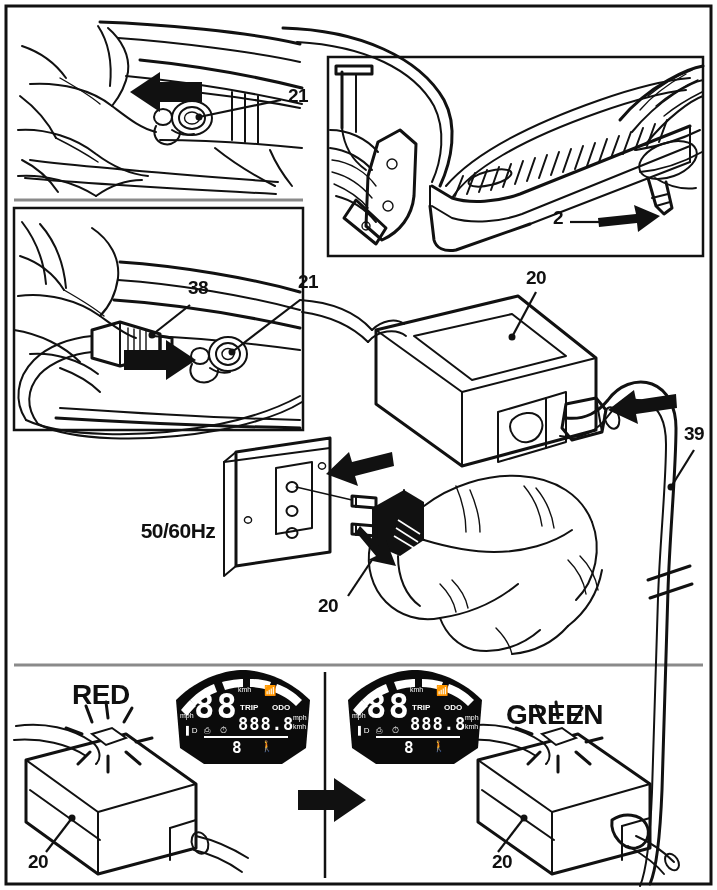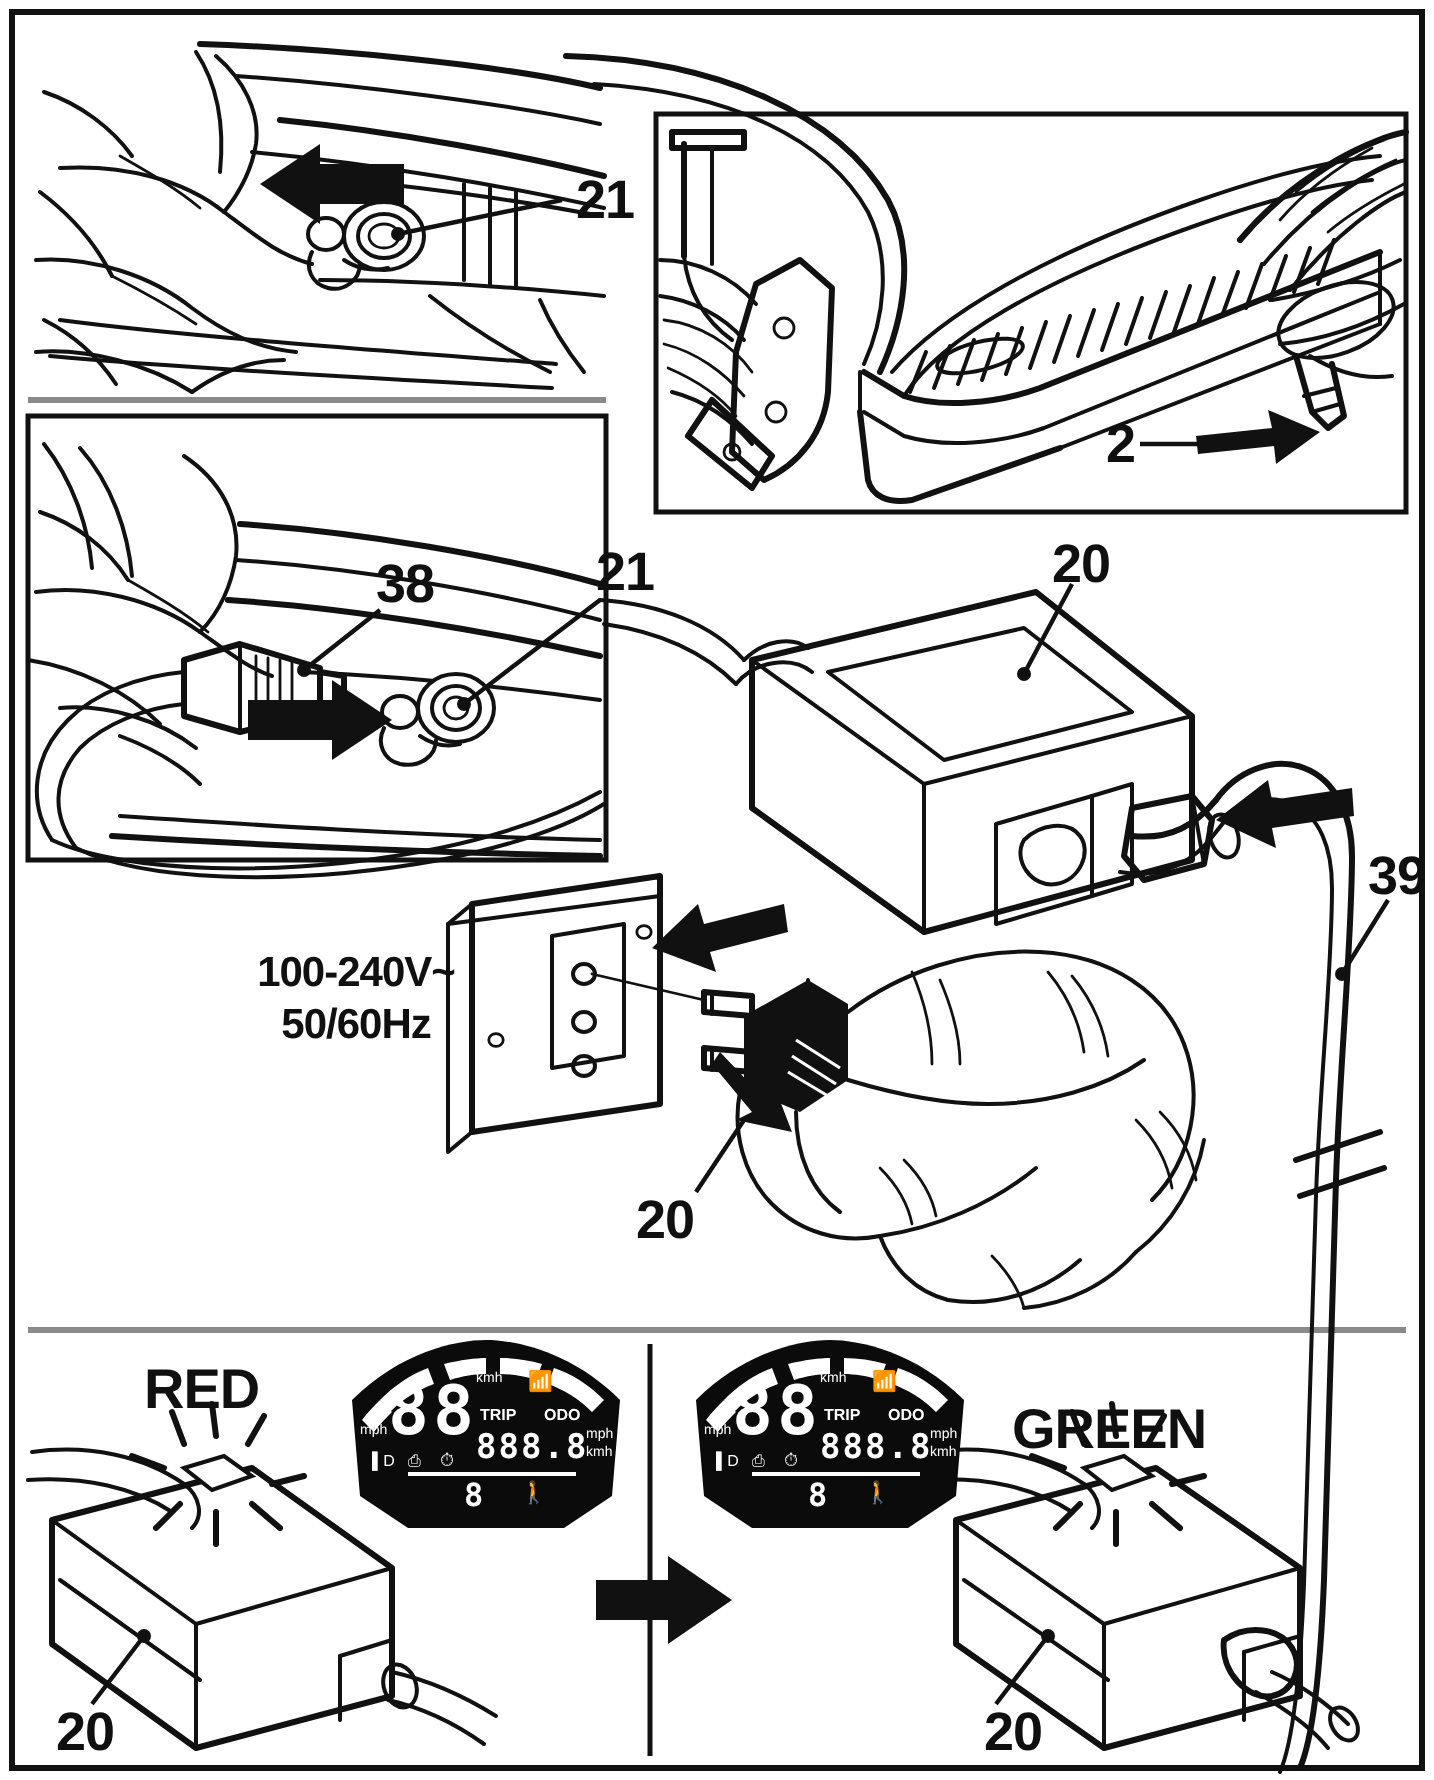--- a/index.html
+++ b/index.html
@@ -22,21 +22,21 @@
   }
   .lbl {
     position: absolute;
     font-family: "Liberation Sans", sans-serif;
     font-weight: bold;
     color: #101010;
     letter-spacing: -0.5px;
     white-space: pre;
     line-height: 1.05;
   }
-  .lbl-num { font-size: 27px; }
+  .lbl-num { font-size: 19px; }
   .lbl-word { font-size: 28px; }
   .lbl-volt { font-size: 21px; text-align: center; }
 </style>
 </head>
 <body>
 
 <div id="page">
 
 <svg width="717" height="890" viewBox="0 0 717 890">
   <defs>
@@ -413,22 +413,21 @@
 <div class="lbl lbl-num" style="left:188px; top:278px;text-align:right;">38</div>
 
 <div class="lbl lbl-num" style="left:298px; top:272px;">21</div>
 
 <div class="lbl lbl-num" style="left:526px; top:268px;">20</div>
 
 <div class="lbl lbl-num" style="left:684px; top:424px;">39</div>
 
 <div class="lbl lbl-num" style="left:318px; top:596px;">20</div>
 
-<div class="lbl lbl-volt" style="left:104px; top:476px; width:148px;">100-240V~</div>
-<div class="lbl lbl-volt" style="left:104px; top:502px; width:148px;">50/60Hz</div>
+<div class="lbl lbl-volt" style="left:104px; top:520px; width:148px;">50/60Hz</div>
 
 <div class="lbl lbl-word" style="left:72px; top:680px;">RED</div>
 
 <div class="lbl lbl-word" style="left:506px; top:700px;">GREEN</div>
 
 <div class="lbl lbl-num" style="left:28px; top:852px;">20</div>
 
 <div class="lbl lbl-num" style="left:492px; top:852px;">20</div>
 
 <div id="lcd-left" style="position:absolute; left:176px; top:670px; width:140px; height:96px;">

